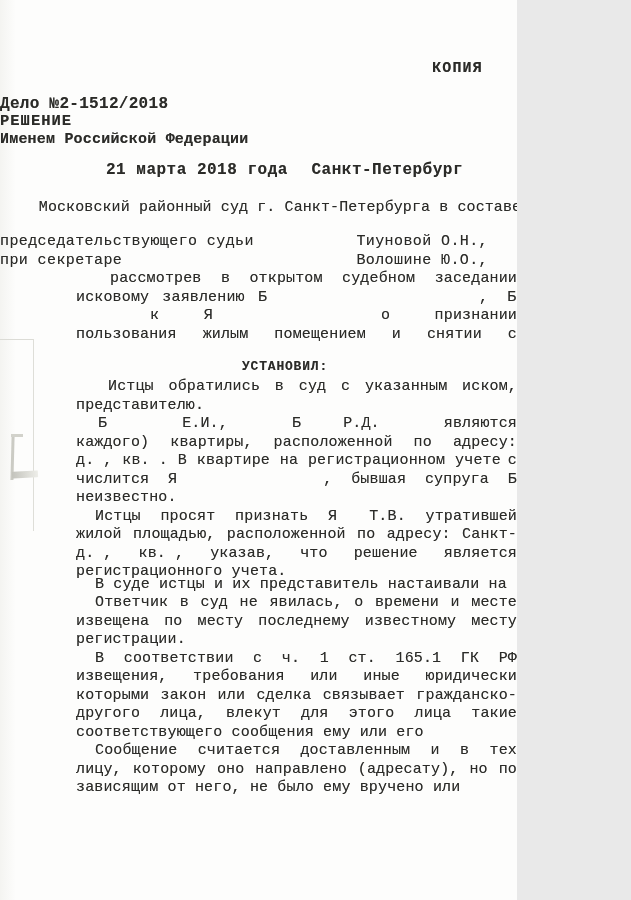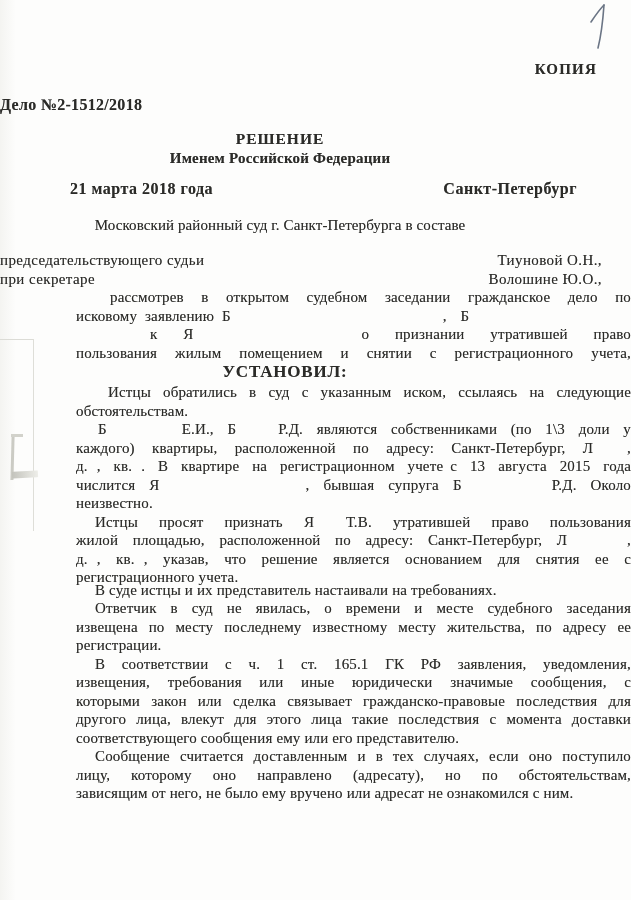--- a/index.html
+++ b/index.html
@@ -1,33 +1,33 @@
 <!DOCTYPE html>
 <html><head>
 <meta charset="utf-8">
 <style>
   html,body{margin:0;padding:0;background:#e9e9e9;}
   .page{
-    position:relative;width:631px;height:900px;overflow:hidden;
+    position:relative;width:517px;height:900px;overflow:hidden;
     background:linear-gradient(90deg,#f4f4f1 0px,#fdfdfc 16px,#fdfdfc 100%);
-    font-family:Liberation Serif, serif;
+    font-family:Liberation Mono, monospace;
     color:#2b2b28;
     text-shadow:0 0 .4px rgba(40,40,40,.45);
   }
   .copy{margin-top:62px;padding-right:34px;text-align:right;font-weight:bold;font-size:15px;line-height:14px;letter-spacing:1.2px;}
   .case{margin-top:21px;font-weight:bold;font-size:16px;line-height:15px;letter-spacing:.3px;}
-  .titles{margin-top:18px;width:560px;text-align:center;font-weight:bold;}
+  .titles{width:560px;font-weight:bold;}
   .titles .t1{font-size:15.5px;line-height:18.5px;letter-spacing:1px;}
   .titles .t2{font-size:15px;line-height:18.5px;letter-spacing:.2px;}
-  .daterow{margin-top:13px;display:flex;justify-content:space-between;padding-left:70px;padding-right:54px;font-weight:bold;font-size:16px;line-height:17px;letter-spacing:.5px;}
+  .daterow{margin-top:13px;display:flex;justify-content:space-between;padding-left:70px;padding-right:54px;font-weight:bold;font-size:16px;line-height:17px;letter-spacing:.5px;margin-left:36px;}
   .courtline{margin-top:19px;width:560px;text-align:center;font-size:15px;line-height:19px;letter-spacing:.1px;}
   .comp{margin-top:16px;padding-right:29px;font-size:15px;letter-spacing:.4px;}
   .comp .row{display:flex;justify-content:space-between;line-height:18.5px;}
   .col{padding-left:76px;font-size:15px;letter-spacing:.15px;}
-  .ustanovil{width:570px;text-align:center;font-weight:bold;font-size:17px;line-height:19px;letter-spacing:.8px;}
+  .ustanovil{margin-top:13px;width:570px;text-align:center;font-weight:bold;font-size:13px;line-height:19px;letter-spacing:.8px;}
   .body-start{margin-top:2px;}
   .pull-up{margin-top:-6px;}
   .tline{line-height:18.5px;height:18.5px;overflow:hidden;}
   .tline.just{text-align:justify;}
   .tline.just::after{content:"";display:inline-block;width:100%;height:0;}
   .gap{display:inline-block;height:1px;}
   
   .hw{position:absolute;left:589px;top:3px;}
   
   .art-h{position:absolute;left:0;top:339px;width:34px;height:1px;background:#dcdcd6;}
@@ -86,21 +86,21 @@
       <div class="tline" style="word-spacing: 4px;">исковому заявлению Б<span class="gap" style="width: 212px;"></span>, <span class="gap" style="width: 6px;"></span>Б</div>
       <div class="tline just" style="padding-left: 74px;">к Я<span class="gap" style="width: 168px;"></span>о признании утратившей право</div>
       <div class="tline just">пользования жилым помещением и снятии с регистрационного учета,</div>
     </div>
 
   <div class="ustanovil">УСТАНОВИЛ:</div>
 
   <div class="col body-start" id="body">
       <div>
         <div class="tline just" style="padding-left: 32px;">Истцы обратились в суд с указанным иском, ссылаясь на следующие</div>
-        <div class="tline">обстоятельствам.</div>
+        <div class="tline">представителю.</div>
       </div>
       <div>
         <div class="tline just" style="padding-left: 22px;">Б<span class="gap" style="width: 75px;"></span>Е.И., Б<span class="gap" style="width: 42px;"></span>Р.Д. являются собственниками (по 1\3 доли у</div>
         <div class="tline just">каждого) квартиры, расположенной по адресу: Санкт-Петербург, Л<span class="gap" style="width: 34px;"></span>,</div>
         <div class="tline just">д.<span class="gap" style="width: 9px;"></span>, кв.<span class="gap" style="width: 9px;"></span>. В квартире на регистрационном учете<span class="gap" style="width: 7px;"></span>с 13 августа 2015 года</div>
         <div class="tline just">числится Я<span class="gap" style="width: 146px;"></span>, бывшая супруга Б<span class="gap" style="width: 90px;"></span>Р.Д. Около</div>
         <div class="tline">неизвестно.</div>
       </div>
       <div>
         <div class="tline just" style="padding-left: 19px;">Истцы просят признать Я<span class="gap" style="width: 32px;"></span>Т.В. утратившей право пользования</div>

